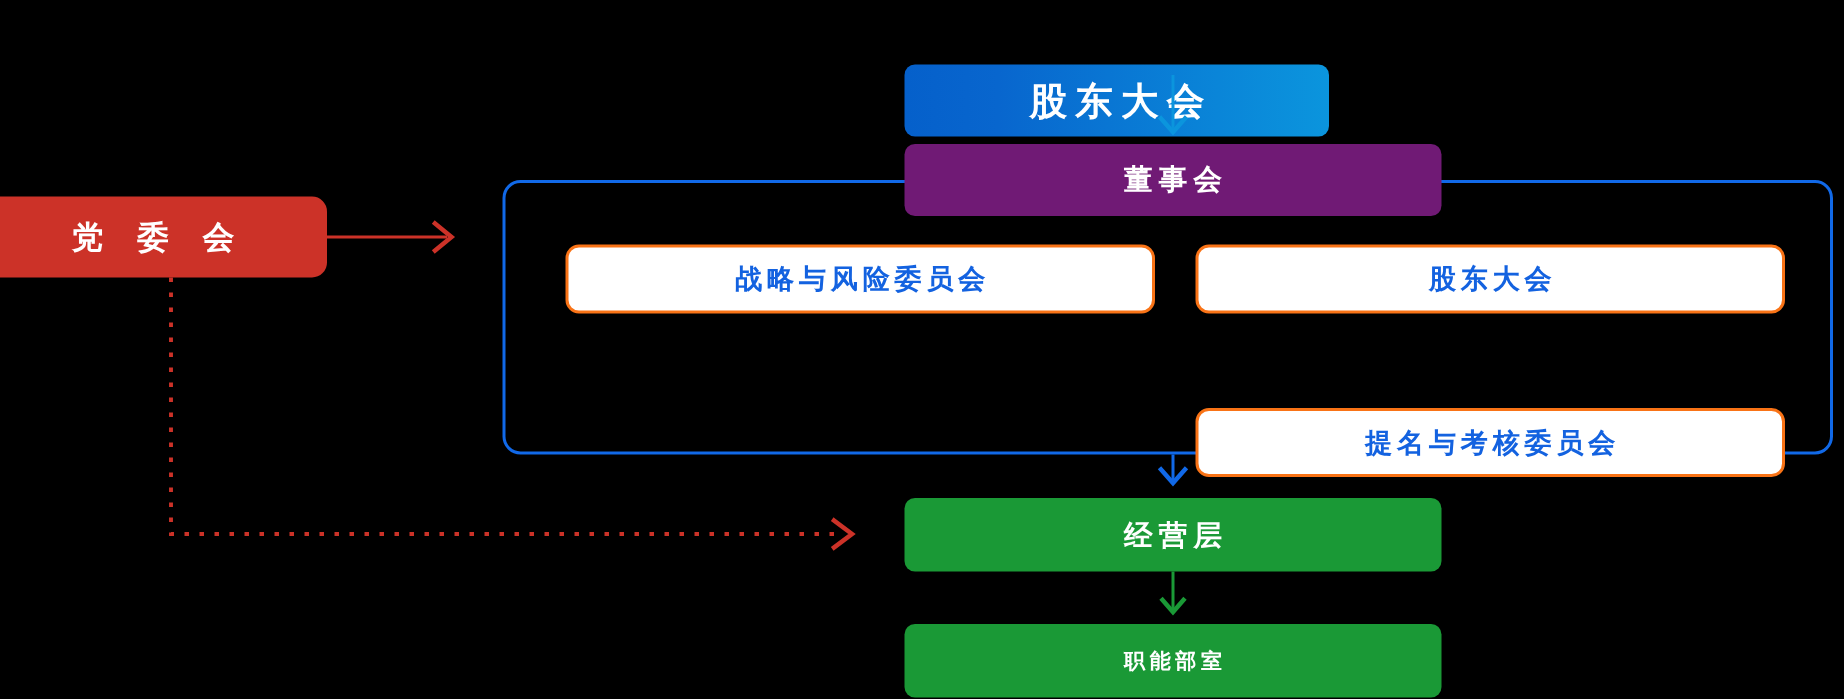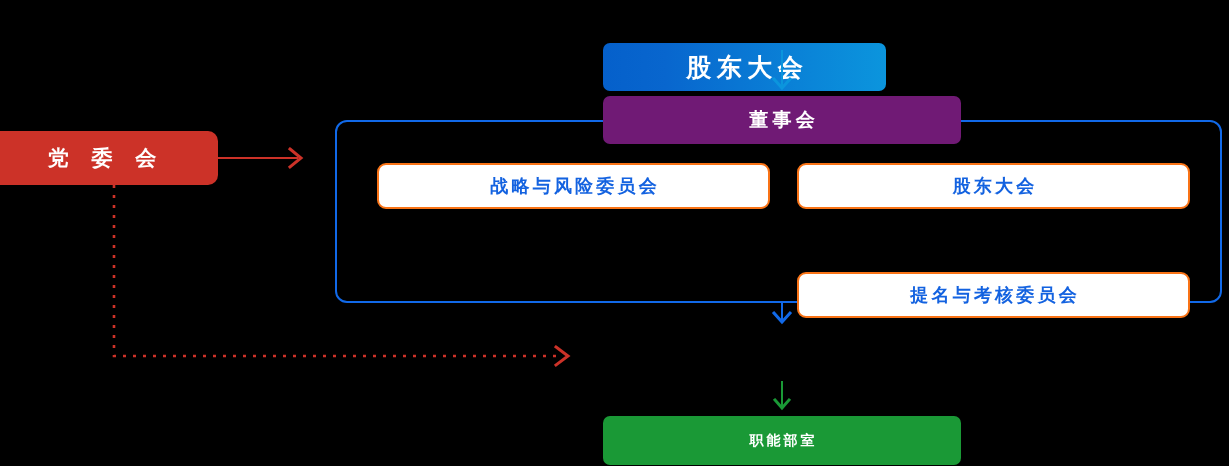--- a/index.html
+++ b/index.html
@@ -177,17 +177,18 @@
   <div id="committee-container"></div>
 
   <div class="node" id="node-shareholders">股东大会</div>
 
   <div class="node" id="node-board">董事会</div>
 
   <div class="committee" id="committee-strategy">战略与风险委员会</div>
   <div class="committee" id="committee-audit">股东大会</div>
   <div class="committee" id="committee-nominate">提名与考核委员会</div>
 
+  <div class="node node-green" id="node-management">经营层</div>
   <div class="node node-green" id="node-departments">职能部室</div>
 
   <div class="node" id="node-party">党 委 会</div>
 
 </div>
 
 </body></html>

